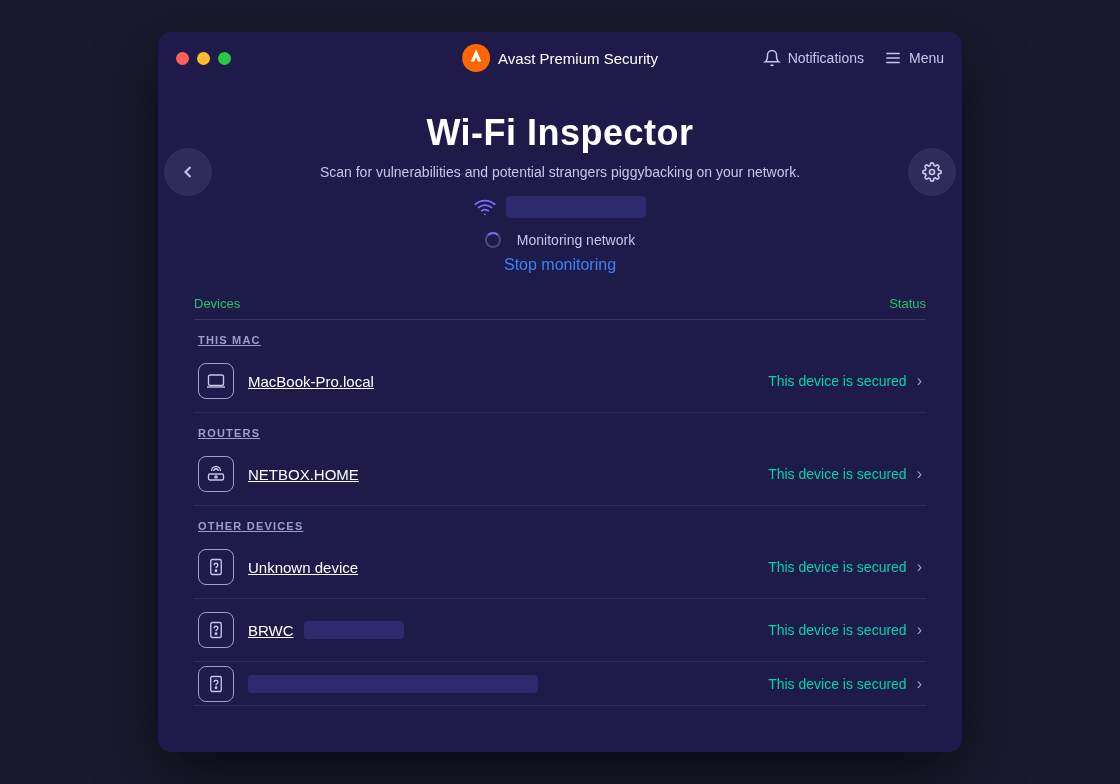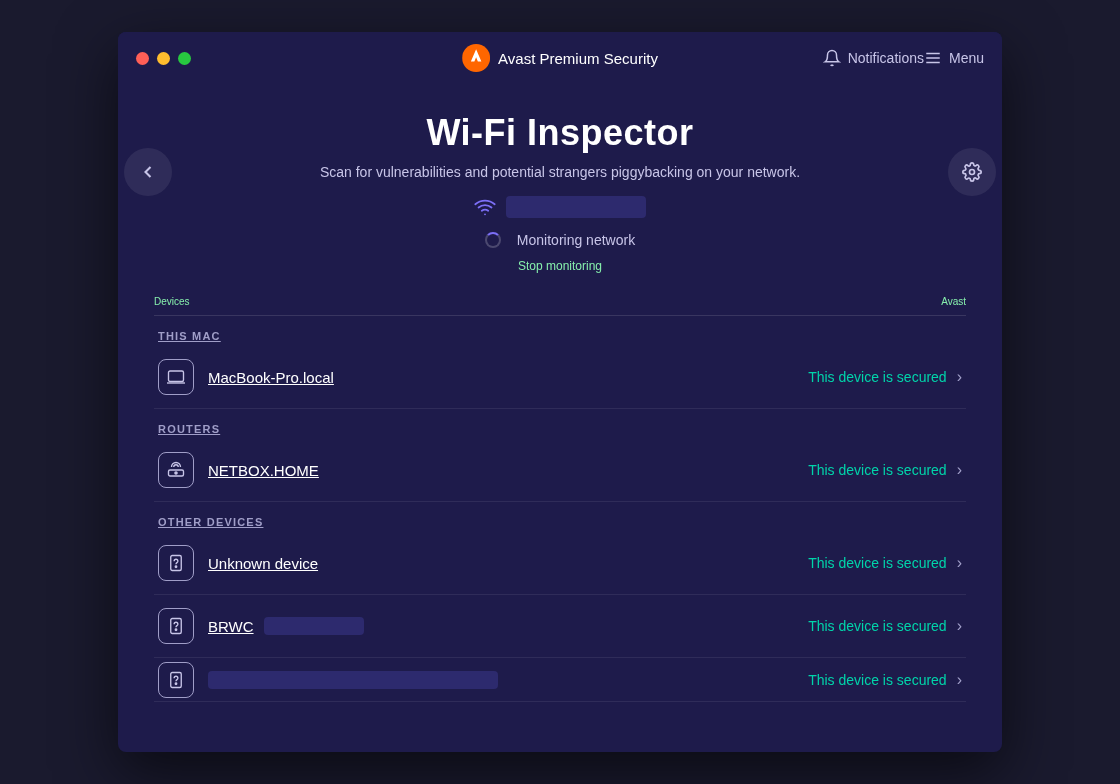--- a/index.html
+++ b/index.html
@@ -6,24 +6,24 @@
     body {
       background: #1a1a2e;
       display: flex;
       justify-content: center;
       align-items: center;
       width: 1120px;
       height: 784px;
       font-family: -apple-system, BlinkMacSystemFont, 'Segoe UI', sans-serif;
     }
     .window {
-      width: 884px;
+      width: 804px;
       height: 720px;
       background: #1e1b4b;
-      border-radius: 8px;
+      border-radius: 13px;
       overflow: hidden;
       position: relative;
       box-shadow: 0 20px 60px rgba(0,0,0,0.6);
     }
     
     .titlebar {
       display: flex;
       align-items: center;
       padding: 0 18px;
       height: 52px;
@@ -53,20 +53,21 @@
     }
     .app-title {
       color: #ffffff;
       font-size: 15px;
       font-weight: 500;
     }
     .titlebar-right {
       margin-left: auto;
       display: flex;
       align-items: center;
+      gap: 20px;
     }
     .notif-btn, .menu-btn {
       display: flex;
       align-items: center;
       gap: 7px;
       color: #c8c5e8;
       font-size: 14px;
       cursor: pointer;
       background: none;
       border: none;
@@ -167,36 +168,36 @@
       border-top-color: #7c6ff7;
       border-radius: 50%;
       animation: spin 1s linear infinite;
     }
     @keyframes spin { to { transform: rotate(360deg); } }
     .stop-monitoring {
       text-align: center;
       margin-top: 8px;
     }
     .stop-monitoring a {
-      color: #86efac;
-      font-size: 12px;
+      color: #3b82f6;
+      font-size: 16px;
       text-decoration: none;
       cursor: pointer;
     }
     
     .devices-header {
       display: flex;
       justify-content: space-between;
       padding: 12px 0 8px 0;
       margin-top: 10px;
       border-bottom: 1px solid rgba(255,255,255,0.12);
     }
     .devices-header-label {
-      color: #86efac;
-      font-size: 10px;
+      color: #22c55e;
+      font-size: 13px;
     }
     .section-label {
       color: #a09ec8;
       font-size: 11px;
       font-weight: 600;
       letter-spacing: 1.2px;
       text-transform: uppercase;
       margin-top: 14px;
       margin-bottom: 4px;
       padding: 0 4px;
@@ -321,21 +322,21 @@
       <div class="monitoring-row">
         <div class="spinner"></div>
         <span>Monitoring network</span>
       </div>
       <div class="stop-monitoring">
         <a>Stop monitoring</a>
       </div>
 
       <div class="devices-header">
         <span class="devices-header-label">Devices</span>
-        <span class="devices-header-label">Avast</span>
+        <span class="devices-header-label">Status</span>
       </div>
 
       <div class="section-label">THIS MAC</div>
       <div class="device-row">
         <div class="device-icon">
           <svg width="18" height="18" viewBox="0 0 24 24" fill="none" stroke="currentColor" stroke-width="1.8">
             <rect x="2" y="4" width="20" height="14" rx="2"></rect>
             <line x1="0" y1="20" x2="24" y2="20"></line>
           </svg>
         </div>

